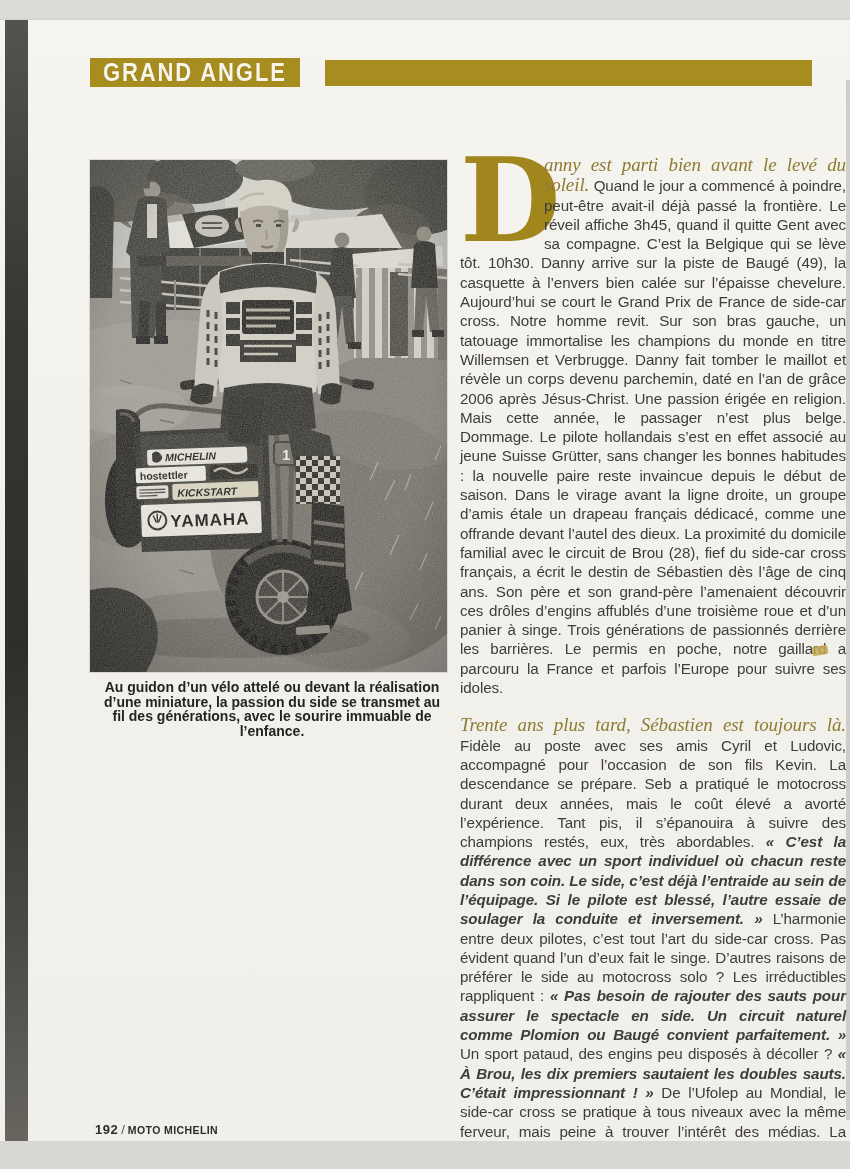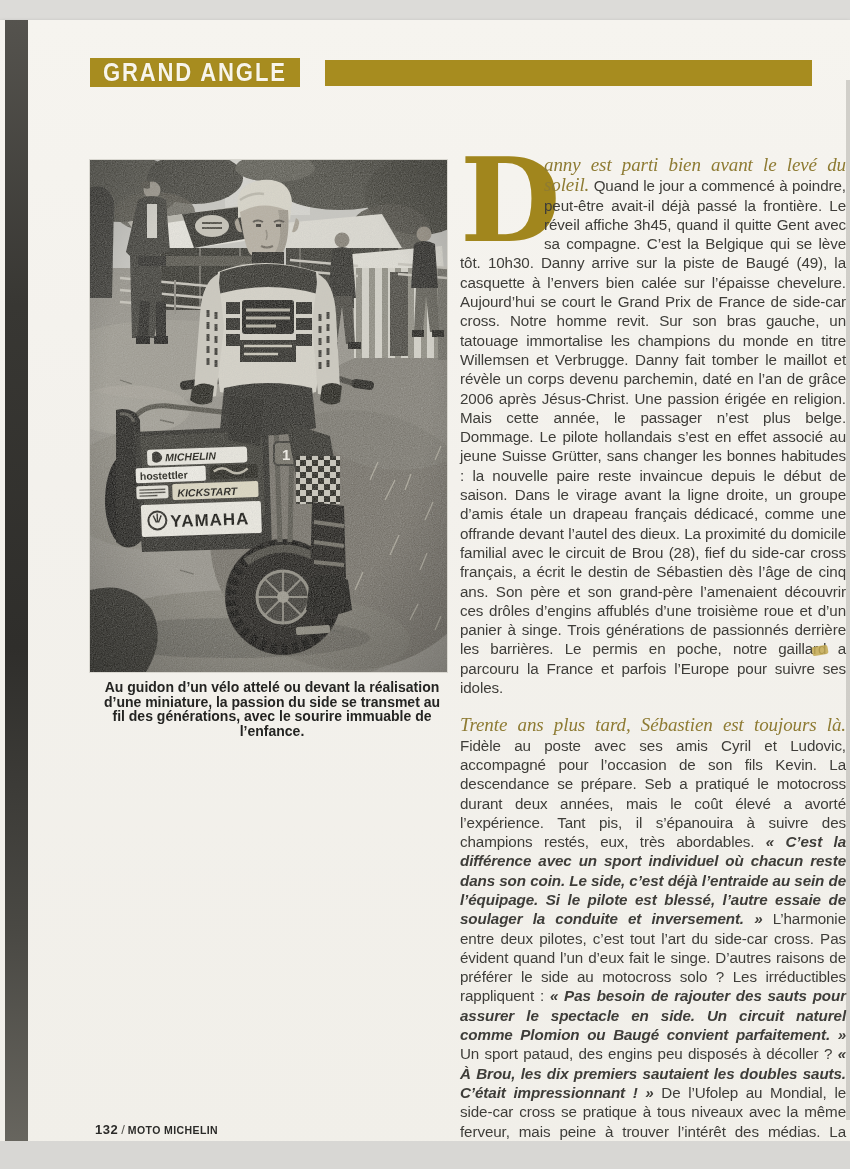--- a/index.html
+++ b/index.html
@@ -290,20 +290,20 @@
   <article class="col">
     <p><span class="dropcap">D</span><span class="lead">anny est parti bien avant le levé du soleil.</span><span> Quand le jour a commencé à poindre, peut-être avait-il déjà passé la frontière. Le réveil affiche 3h45, quand il quitte Gent avec sa compagne. C’est la Belgique qui se lève tôt. 10h30. Danny arrive sur la piste de Baugé (49), la casquette à l’envers bien calée sur l’épaisse chevelure. Aujourd’hui se court le Grand Prix de France de side-car cross. Notre homme revit. Sur son bras gauche, un tatouage immortalise les champions du monde en titre Willemsen et Verbrugge. Danny fait tomber le maillot et révèle un corps devenu parchemin, daté en l’an de grâce 2006 après Jésus-Christ. Une passion érigée en religion. Mais cette année, le passager n’est plus belge. Dommage. Le pilote hollandais s’est en effet associé au jeune Suisse Grütter, sans changer les bonnes habitudes : la nouvelle paire reste invaincue depuis le début de saison. Dans le virage avant la ligne droite, un groupe d’amis étale un drapeau français dédicacé, comme une offrande devant l’autel des dieux. La proximité du domicile familial avec le circuit de Brou (28), fief du side-car cross français, a écrit le destin de Sébastien dès l’âge de cinq ans. Son père et son grand-père l’amenaient découvrir ces drôles d’engins affublés d’une troisième roue et d’un panier à singe. Trois générations de passionnés derrière les barrières. Le permis en poche, notre gaillard a parcouru la France et parfois l’Europe pour suivre ses idoles.</span></p>
 
     <p><span class="lead">Trente ans plus tard, Sébastien est toujours là.</span><span> Fidèle au poste avec ses amis Cyril et Ludovic, accompagné pour l’occasion de son fils Kevin. La descendance se prépare. Seb a pratiqué le motocross durant deux années, mais le coût élevé a avorté l’expérience. Tant pis, il s’épanouira à suivre des champions restés, eux, très abordables. </span><span class="q">« C’est la différence avec un sport individuel où chacun reste dans son coin. Le side, c’est déjà l’entraide au sein de l’équipage. Si le pilote est blessé, l’autre essaie de soulager la conduite et inversement. »</span><span> L’harmonie entre deux pilotes, c’est tout l’art du side-car cross. Pas évident quand l’un d’eux fait le singe. D’autres raisons de préférer le side au motocross solo ? Les irréductibles rappliquent : </span><span class="q">« Pas besoin de rajouter des sauts pour assurer le spectacle en side. Un circuit naturel comme Plomion ou Baugé convient parfaitement. »</span><span> Un sport pataud, des engins peu disposés à décoller ? </span><span class="q">« À Brou, les dix premiers sautaient les doubles sauts. C’était impressionnant ! »</span><span> De l’Ufolep au Mondial, le side-car cross se pratique à tous niveaux avec la même ferveur, mais peine à trouver l’intérêt des médias. La résistance s’organise alors sur Internet. Le site </span><span class="link">planetesidecarcross.forumactif.com</span><span> en témoigne. En langage sms, on organise des rencontres, on échange les dates des épreuves. Des calendriers illustrés des stars sont en vente. Seb79 veut créer un magazine spécialisé sur le side et semble avoir déniché quelques investisseurs. Y a-t-il des femmes pratiquantes, lance un internaute ? Mimi est en ligne, Mumu serait dans le panier. Modus27 titille Tiphaine, déjà licenciée, qui répond dans la foulée : </span></p>
 
   </article>
 
   <div class="tab-mark"></div>
 
   <div class="footer">
-    <span class="num">132</span><span class="sl">/</span><span class="mag">MOTO MICHELIN</span>
+    <span class="num">192</span><span class="sl">/</span><span class="mag">MOTO MICHELIN</span>
   </div>
 
   <div class="spine"></div>
   <div class="edge-r"></div>
 </div>
 
 <div class="scan-bottom"></div>
 
 </body></html>

